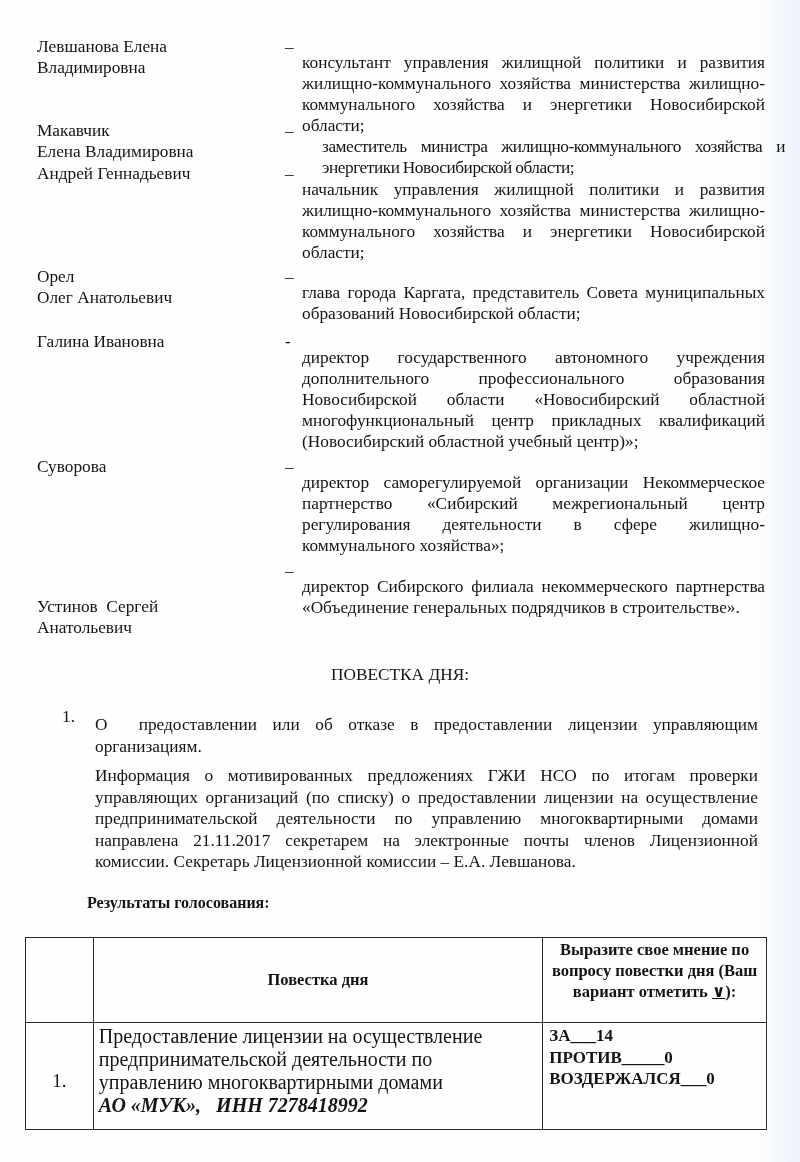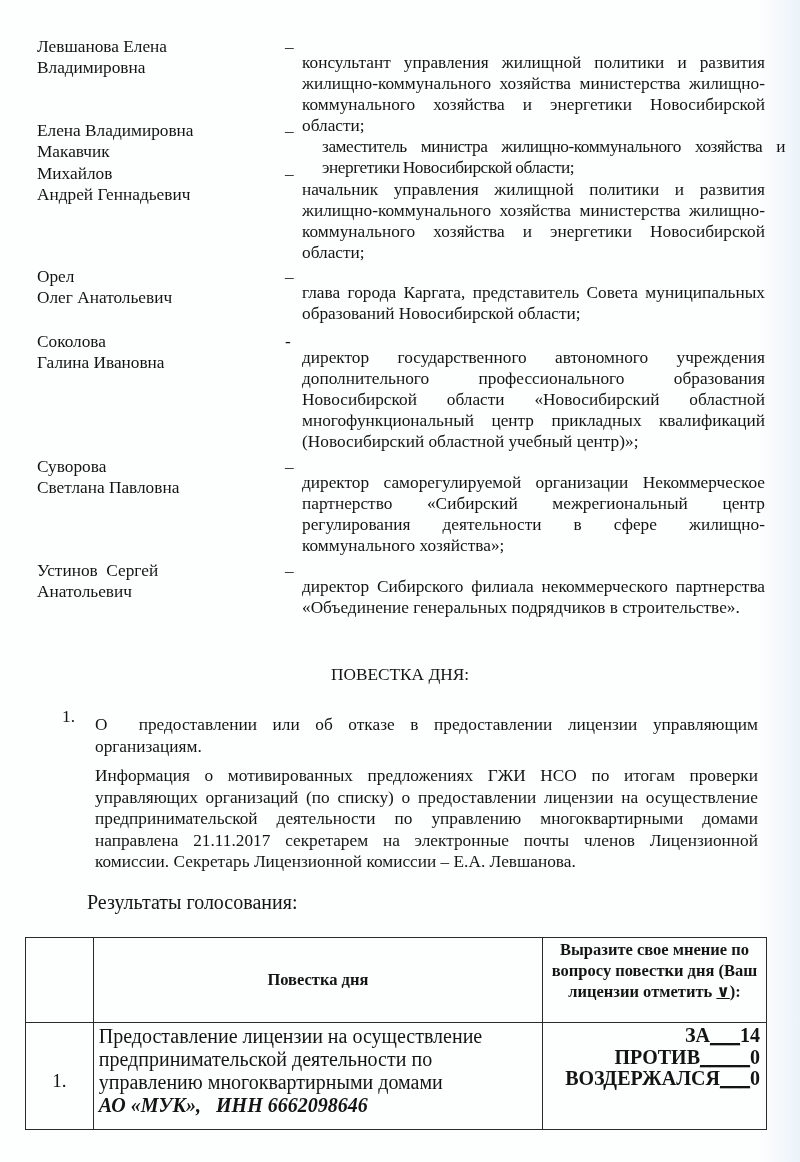--- a/index.html
+++ b/index.html
@@ -39,21 +39,21 @@
   .agenda-item {
     position: absolute; left: 62px; top: 706px; width: 704px;
     font-size: 17.3px; line-height: 21.5px;
   }
   .agenda-item .num { position: absolute; left: 0; top: 0; }
   .agenda-item .body { position: absolute; left: 25px; top: 0; width: 679px; text-align: justify; }
   .agenda-item .body p { margin: 8px; text-align: justify; }
   .agenda-item .lead { word-spacing: 6px; }
   .results-label {
     position: absolute; left: 87px; top: 892px;
-    font-size: 20px; line-height: 21px;
+    font-size: 16px; line-height: 21px; font-weight: bold;
   }
   table.votes {
     position: absolute; left: 25px; top: 937px; width: 742px;
     border-collapse: collapse;
     font-size: 16.5px;
   }
   table.votes td, table.votes th {
     border: 1.5px solid #2a2a2a; padding: 0;
   }
   table.votes col.c1 { width: 68px; }
@@ -75,21 +75,21 @@
     text-align: center; vertical-align: middle; font-size: 19px;
     padding-top: 10px !important;
   }
   .row-desc {
     vertical-align: top; padding: 2px 6px 0 5px !important;
     line-height: 23px; font-size: 20px;
   }
   .row-desc .org { font-weight: bold; font-style: italic; }
   .row-votes {
     vertical-align: top; padding: 2px 6px 0 6px !important;
-    font-weight: bold; line-height: 21.5px; font-size: 20px; text-align: right;
+    font-weight: bold; line-height: 21.5px; font-size: 17px;
   }
   .row-votes div { white-space: nowrap; }
   .blank { text-decoration: underline; white-space: pre; }
 </style>
 </head>
 <body>
 
 <div class="page">
   <div class="scan-tint"></div>
 
@@ -97,66 +97,63 @@
     <div class="name">
       <span>Левшанова Елена</span>
       <span>Владимировна</span>
     </div>
     <div class="dash">–</div>
     <div class="role">консультант управления жилищной политики и развития жилищно-коммунального хозяйства министерства жилищно-коммунального хозяйства и энергетики Новосибирской области;</div>
   </div>
 
   <div class="member" style="top:120px;">
     <div class="name">
+      <span>Макавчик</span>
       <span>Елена Владимировна</span>
-      <span>Макавчик</span>
     </div>
     <div class="dash">–</div>
     <div class="role condensed">заместитель министра жилищно-коммунального хозяйства и энергетики Новосибирской области;</div>
   </div>
 
   <div class="member" style="top:163px;">
     <div class="name">
-      <span>Михайлов</span>
       <span>Андрей Геннадьевич</span>
     </div>
     <div class="dash">–</div>
     <div class="role">начальник управления жилищной политики и развития жилищно-коммунального хозяйства министерства жилищно-коммунального хозяйства и энергетики Новосибирской области;</div>
   </div>
 
   <div class="member" style="top:266px;">
     <div class="name">
       <span>Орел</span>
       <span>Олег Анатольевич</span>
     </div>
     <div class="dash">–</div>
     <div class="role">глава города Каргата, представитель Совета муниципальных образований Новосибирской области;</div>
   </div>
 
   <div class="member" style="top:331px;">
     <div class="name">
-      <span>Соколова</span>
       <span>Галина Ивановна</span>
     </div>
     <div class="dash">-</div>
     <div class="role">директор государственного автономного учреждения дополнительного профессионального образования Новосибирской области «Новосибирский областной многофункциональный центр прикладных квалификаций (Новосибирский областной учебный центр)»;</div>
   </div>
 
   <div class="member" style="top:456px;">
     <div class="name">
       <span>Суворова</span>
-      <span>Светлана Павловна</span>
     </div>
     <div class="dash">–</div>
     <div class="role">директор саморегулируемой организации Некоммерческое партнерство «Сибирский межрегиональный центр регулирования деятельности в сфере жилищно-коммунального хозяйства»;</div>
   </div>
 
   <div class="member" style="top:560px;">
     <div class="name">
-      <span style="white-space:pre;">Устинов  Сергей</span>
+      <span style="white-space:pre;margin-top:36px;">Устинов  Сергей</span>
       <span>Анатольевич</span>
     </div>
     <div class="dash">–</div>
     <div class="role">директор Сибирского филиала некоммерческого партнерства «Объединение генеральных подрядчиков в строительстве».</div>
   </div>
 
   <div class="agenda-title">ПОВЕСТКА ДНЯ:</div>
 
   <div class="agenda-item">
     <div class="num">1.</div>
@@ -172,29 +169,29 @@
     <colgroup>
         <col class="c1">
         <col class="c2">
         <col class="c3">
       </colgroup>
     <tbody>
         <tr class="hdr-row">
       <td></td>
       <td class="hdr-agenda">Повестка дня</td>
       <td class="hdr-opinion">
-        <span>Выразите свое мнение по вопросу повестки дня (Ваш лицензии отметить</span>
+        <span>Выразите свое мнение по вопросу повестки дня (Ваш вариант отметить</span>
         <span class="tick">∨</span><span>):</span>
       </td>
     </tr>
     <tr class="data-row">
       <td class="row-num">1.</td>
       <td class="row-desc">
         <div>Предоставление лицензии на осуществление предпринимательской деятельности по управлению многоквартирными домами</div>
-        <div class="org" style="white-space:pre;">АО «МУК»,   ИНН 6662098646</div>
+        <div class="org" style="white-space:pre;">АО «МУК»,   ИНН 7278418992</div>
       </td>
       <td class="row-votes">
         <div><span>ЗА</span><span class="blank">___</span><span>14</span></div>
         <div><span>ПРОТИВ</span><span class="blank">_____</span><span>0</span></div>
         <div><span>ВОЗДЕРЖАЛСЯ</span><span class="blank">___</span><span>0</span></div>
       </td>
     </tr>
   </tbody>
     </table>
 </div>

